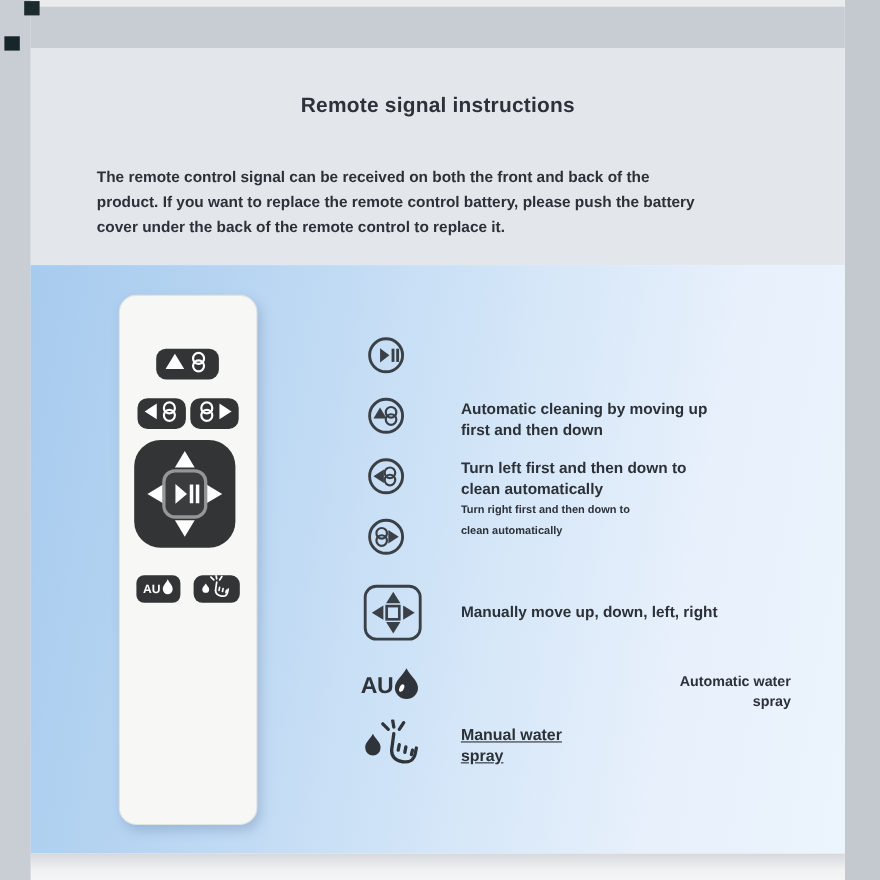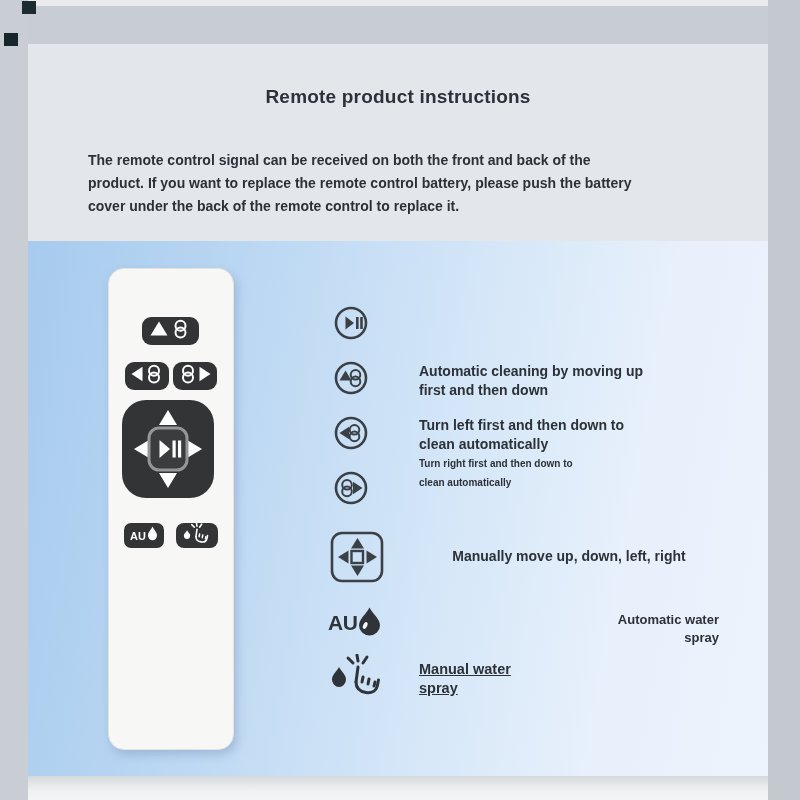--- a/index.html
+++ b/index.html
@@ -39,21 +39,21 @@
   .btn-man{left:67px;top:254px;width:42px;height:25px;border-radius:8px;}
   .au-txt{color:#ffffff;font-size:11px;font-weight:bold;letter-spacing:0;}
 
   
   .row-label{position:absolute;left:419px;color:#2c3138;font-weight:bold;
     white-space:pre-line;width:300px;}
   .lbl-1{top:312px;font-size:14px;}
   .lbl-2{top:362px;font-size:14px;line-height:19px;}
   .lbl-3{top:416px;font-size:14px;line-height:19px;}
   .lbl-4{top:454px;font-size:10px;line-height:19px;}
-  .lbl-5{top:548px;font-size:14px;text-align:center;}
+  .lbl-5{top:548px;font-size:14px;}
   .lbl-6{top:611px;font-size:13px;line-height:18px;text-align:right;}
   .lbl-7{top:660px;font-size:14.5px;line-height:19px;text-decoration:underline;}
 
   .ic-1{left:334px;top:306px;}
   .ic-2{left:334px;top:361px;}
   .ic-3{left:334px;top:416px;}
   .ic-4{left:334px;top:471px;}
   .ic-5{left:328px;top:530px;}
   .ic-6{left:328px;top:606px;display:flex;align-items:center;}
   .ic-6 .au-big{font-size:21px;font-weight:bold;color:#2f343a;letter-spacing:-.5px;}
@@ -67,21 +67,21 @@
   <div class="abs strip-left"></div>
   <div class="abs strip-right"></div>
   <div class="abs top-light"></div>
   <div class="abs top-band"></div>
   <div class="abs gray-panel"></div>
   <div class="abs blue-area"></div>
   <div class="abs bottom-band"></div>
   <div class="abs wm-sq1"></div>
   <div class="abs wm-sq2"></div>
 
-  <div class="abs page-title">Remote product instructions</div>
+  <div class="abs page-title">Remote signal instructions</div>
   <div class="abs page-desc">The remote control signal can be received on both the front and back of the
 product. If you want to replace the remote control battery, please push the battery
 cover under the back of the remote control to replace it.</div>
 
   <div class="abs remote">
 
     <div class="rbtn btn-up-roll">
       <span>
         <svg width="57" height="28" viewBox="0 0 57 28">
           <path d="M17,6.5 L8.5,20.5 L25.5,20.5 Z" fill="#ffffff"></path>

